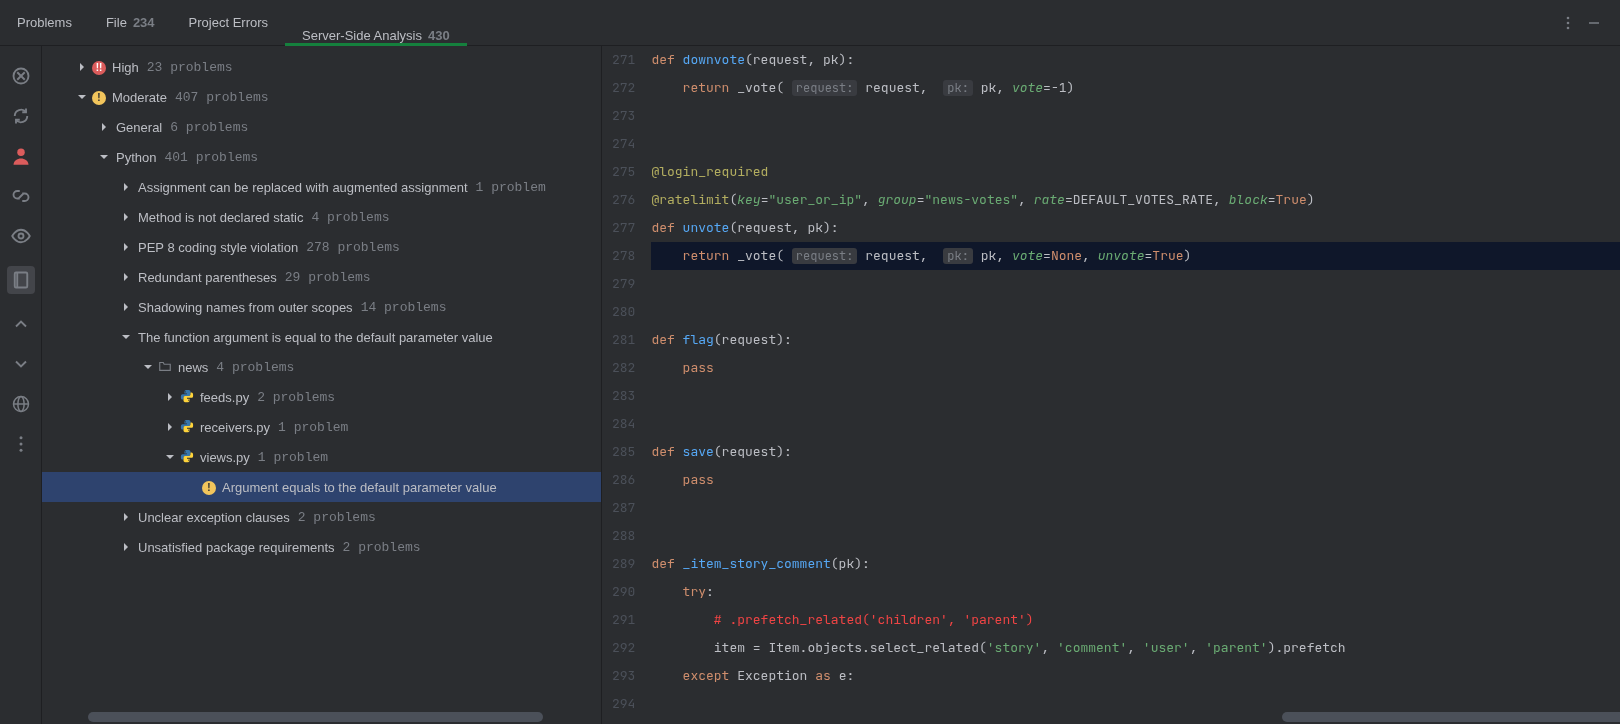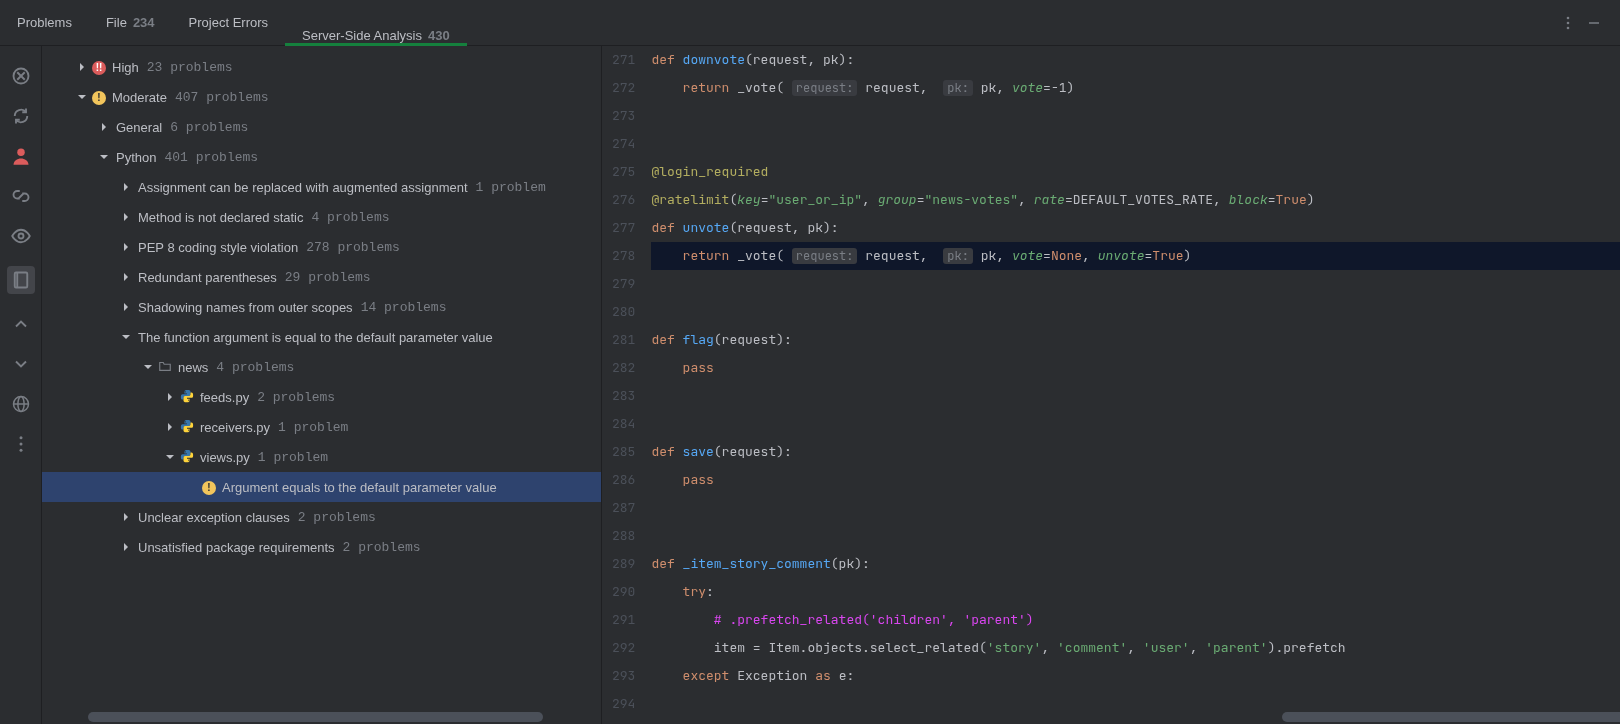--- a/index.html
+++ b/index.html
@@ -112,21 +112,21 @@
     .code {
       flex: 1;
       white-space: pre;
     }
     .code-line { height: 28px; }
     .code-line.highlight { background: #0f172a; }
     .kw { color: #cf8e6d; }
     .fn { color: #56a8f5; }
     .str { color: #6aab73; }
     .param { color: #6aab73; font-style: italic; }
-    .comment { color: #d946ef; }
+    .comment { color: #ef4444; }
     .builtin { color: #cf8e6d; margin-top: 44px; }
     .hint { color: #7a7e85; background: #393b40; padding: 0 4px; border-radius: 3px; font-size: 12px; }
     .decorator { color: #b3ae60; }
     .scrollbar-h {
       position: absolute;
       bottom: 2px;
       height: 10px;
       background: #4b5059;
       border-radius: 5px;
     }

